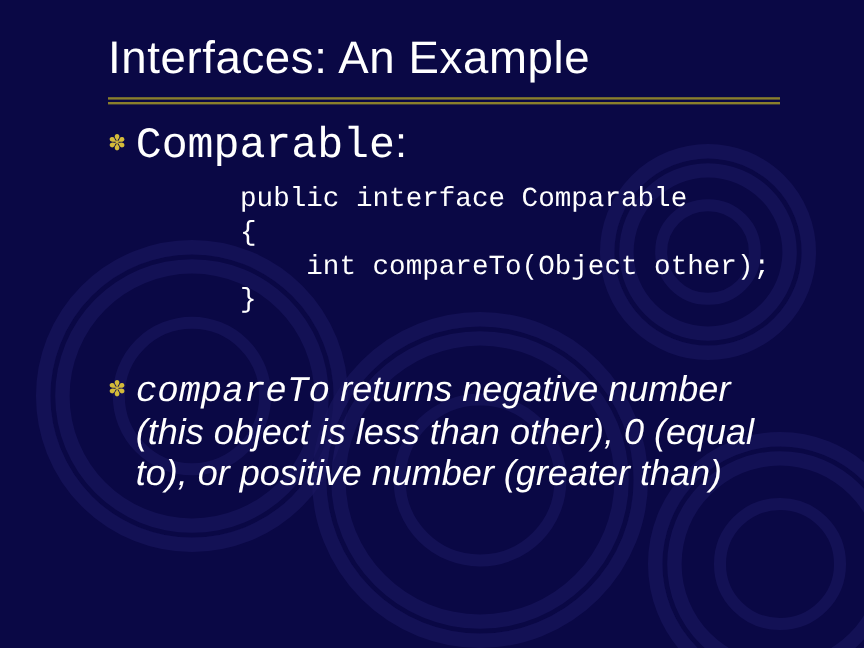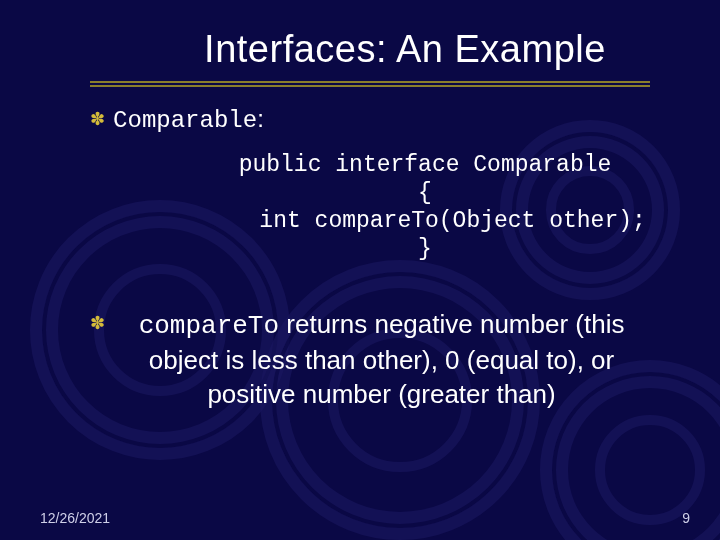--- a/index.html
+++ b/index.html
@@ -1,15 +1,15 @@
 <!DOCTYPE html>
 <html><head>
 <meta charset="utf-8">
 <style>
-  * { margin: 0; padding: 0; box-sizing: border-box; text-align: center; }
+  * { margin: 0; padding: 0; box-sizing: border-box; }
   html, body { width: 720px; height: 540px; overflow: hidden; }
   body {
     background: #0a0845;
     position: relative;
     font-family: Arial, Helvetica, sans-serif;
     color: #fff;
   }
   .bg-gears {
     position: absolute;
     inset: 0;
@@ -66,38 +66,39 @@
   .bullet {
     color: #d4bb3a;
     font-size: 18px;
     line-height: 32px;
     margin-right: 8px;
   }
   .mono {
     font-family: "Courier New", Courier, monospace;
   }
   .comparable-label {
-    font-size: 24px;
+    font-size: 36px;
     line-height: 32px;
   }
   .code-block {
     font-family: "Courier New", Courier, monospace;
     font-size: 23px;
     line-height: 28px;
     white-space: pre;
     padding: 6px 0 18px 110px;
   }
   .desc-row {
     display: flex;
     align-items: flex-start;
     margin-top: 26px;
   }
   .desc-text {
-    font-size: 26px;
+    font-size: 30px;
     line-height: 34px;
+    font-style: italic;
   }
   .compare-to {
     font-family: "Courier New", Courier, monospace;
   }
   .footer {
     position: absolute;
     bottom: 14px;
     left: 0;
     right: 0;
     display: flex;
@@ -133,17 +134,13 @@
     int compareTo(Object other);
 }</div>
 
     <div class="desc-row">
       <span class="bullet">✽</span>
       <span class="desc-text"><span class="compare-to">compareTo</span><span> returns negative number (this object is less than other), 0 (equal to), or positive number (greater than)</span></span>
     </div>
 
   </div>
 
-  <div class="footer">
-    <span>12/26/2021</span>
-    <span>9</span>
-  </div>
 </div>
 
 </body></html>

